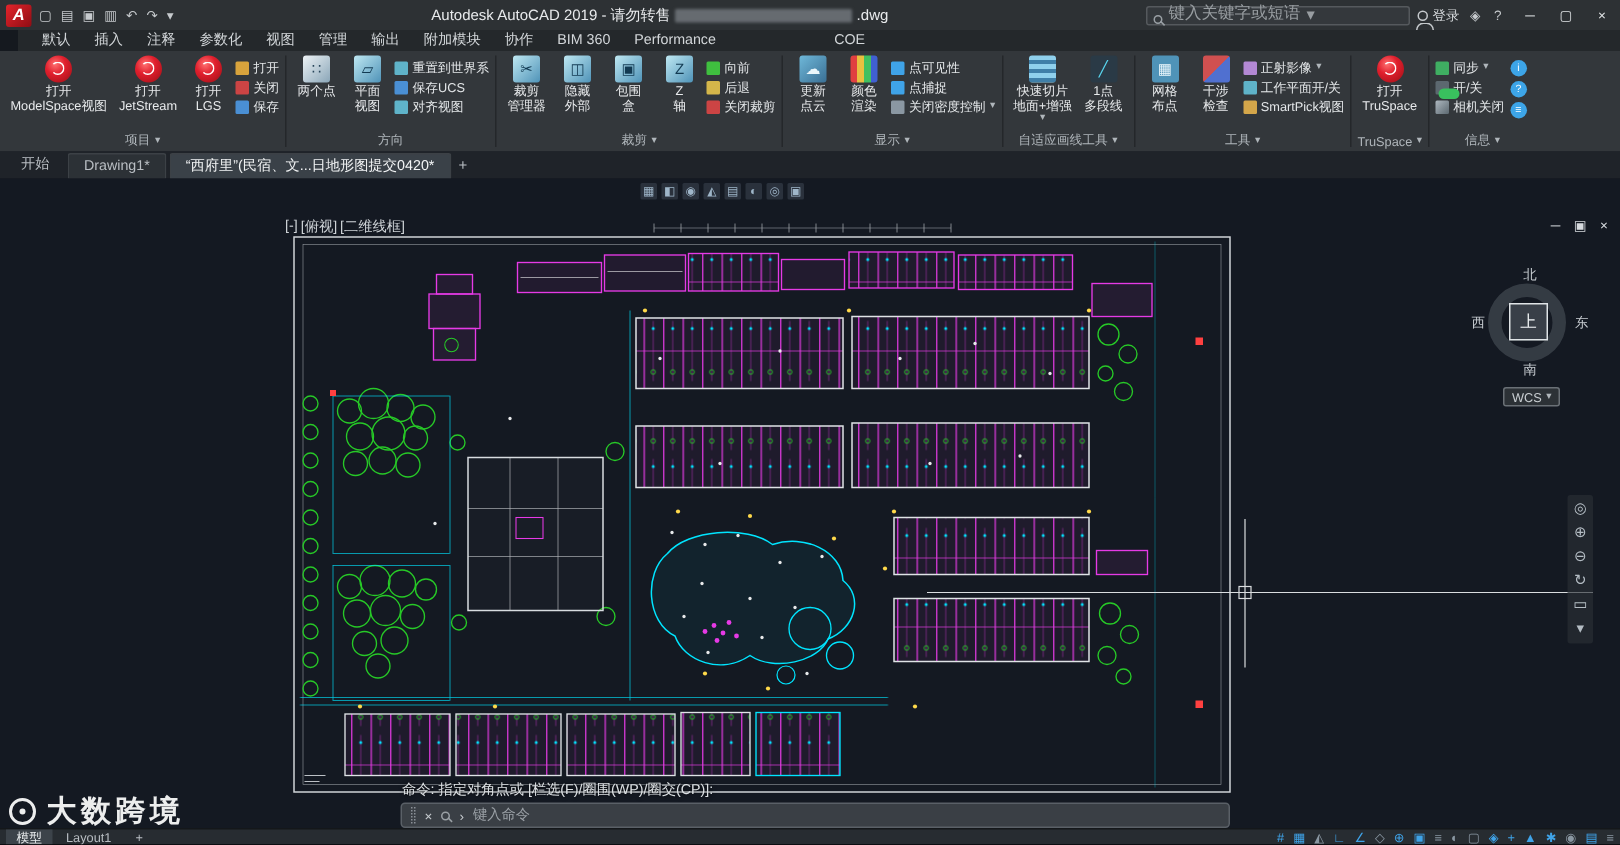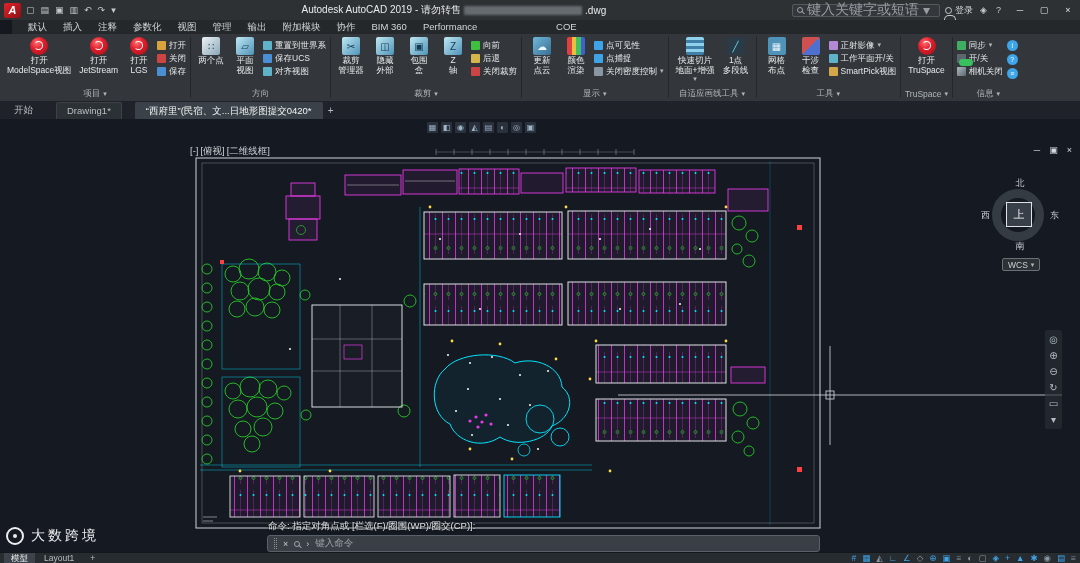--- a/index.html
+++ b/index.html
@@ -9,22 +9,22 @@
 
   
   .titlebar { position:absolute; top:0; left:0; right:0; height:20px; background:#2d3134;
     display:flex; align-items:center; gap:5px; padding-left:4px; }
   .acad-logo { width:17px; height:15px; border-radius:2px; background:linear-gradient(135deg,#e3242b,#8f0d14);
     color:#fff; font-weight:bold; font-style:italic; font-size:11px; display:flex; align-items:center; justify-content:center; }
   .qat { display:flex; align-items:center; gap:6px; color:#c6cacd; font-size:9px; }
   .title-center { flex:1; display:flex; align-items:center; justify-content:center; gap:3px;
     color:#e8eaec; font-size:10px; white-space:nowrap; overflow:hidden; }
   .doc-blur { display:inline-block; width:118px; height:9px; background:#666b70; border-radius:1px; filter:blur(1.2px); }
-  .search { width:148px; height:13px; background:#34383c; border:1px solid #55595d; border-radius:2px;
-    display:flex; align-items:center; gap:4px; padding:0 4px; color:#989da1; font-size:14px; white-space:nowrap; }
+  .search { width:176px; height:13px; background:#34383c; border:1px solid #55595d; border-radius:2px;
+    display:flex; align-items:flex-end; gap:4px; padding:0 4px; color:#989da1; font-size:11px; white-space:nowrap; }
   .mag { width:6px; height:6px; border:1px solid #9aa0a5; border-radius:50%; position:relative; flex:none; }
   .mag::after { content:""; position:absolute; width:4px; height:1px; background:#9aa0a5; transform:rotate(45deg); right:-3px; bottom:-1px; }
   .signin { display:flex; align-items:center; gap:3px; color:#d4d8db; font-size:9px; }
   .person { width:7px; height:7px; border:1px solid #c6cacd; border-radius:50%; position:relative; }
   .person::after { content:""; position:absolute; left:-2px; top:7px; width:10px; height:4px; border:1px solid #c6cacd; border-bottom:none; border-radius:5px 5px 0 0; }
   .tb-ico { color:#c6cacd; font-size:9px; padding:0 2px; }
   .win-btns { display:flex; }
   .win-btns span { width:24px; text-align:center; color:#dfe2e4; font-size:9px; line-height:20px; }
 
   
@@ -64,21 +64,21 @@
   .ico-toggle { background:#5c6870; position:relative; }
   .ico-toggle::after { content:""; position:absolute; left:2px; top:5px; width:14px; height:7px; border-radius:4px; background:#39c05e; }
   .info-rounds { display:flex; flex-direction:column; gap:3px; padding:4px 2px 0; }
   .iround { width:11px; height:11px; border-radius:50%; background:#3da5e8; color:#fff; font-size:7px;
     display:flex; align-items:center; justify-content:center; }
 
   
   .filetabs { position:absolute; top:101px; left:0; right:0; height:18px; background:#1f2329;
     display:flex; align-items:center; padding-left:4px; }
   .ftab { font-size:9.5px; color:#b9bec3; line-height:16px; padding:0 10px; white-space:nowrap; }
-  .ftab.boxed { background:#2c3136; border:1px solid #3c4146; border-bottom:none; border-radius:2px 2px 0 0; margin-left:13px; }
+  .ftab.boxed { background:#2c3136; border:1px solid #3c4146; border-bottom:none; border-radius:2px 2px 0 0; margin-left:2px; }
   .ftab.active { background:#3a4148; color:#f2f4f5; }
   .ftab-plus { width:16px; line-height:15px; text-align:center; color:#b9bec3; font-size:10px; }
 
   
   .canvas { position:absolute; top:119px; left:0; width:1080px; height:433px; background:#141922; }
   svg.plan { position:absolute; left:0; top:0; }
   .vpc { position:absolute; top:26px; left:190px; display:flex; gap:2px; color:#ced3d7; font-size:9.5px; }
   .doc-controls { position:absolute; top:26px; right:8px; display:flex; gap:9px; color:#d6dade; font-size:9px; }
   .float-toolbar { position:absolute; top:3px; left:427px; display:flex; gap:3px; }
   .fico { width:11px; height:11px; font-size:8px; line-height:11px; text-align:center; color:#9fb6c9;
@@ -102,21 +102,21 @@
   .cmd-bar { position:absolute; top:416px; left:267px; width:553px; height:17px; background:#3a3f45;
     border:1px solid #5a6067; border-radius:3px; display:flex; align-items:center; gap:6px; padding:0 6px; }
   .cmd-grip { width:3px; height:11px; border-left:1px dotted #8a9097; border-right:1px dotted #8a9097; }
   .cmd-x { color:#c5cace; font-size:9px; }
   .cmd-text { color:#9ba1a7; font-size:9.5px; }
   .cmd-caret { color:#c5cace; font-size:9px; }
 
   .watermark { position:absolute; top:527px; left:6px; display:flex; align-items:center; gap:7px; z-index:40; opacity:.92; }
   .wm-logo { width:18px; height:18px; border:2px solid #fff; border-radius:50%; position:relative; }
   .wm-logo::after { content:""; position:absolute; left:5px; top:5px; width:4px; height:4px; background:#fff; border-radius:50%; }
-  .wm-text { color:#fff; font-size:14px; font-weight:normal; letter-spacing:3px; }
+  .wm-text { color:#fff; font-size:20px; font-weight:bold; letter-spacing:3px; }
 
   
   .statusbar { position:absolute; top:552px; left:0; right:0; height:11px; background:#272c31;
     border-top:1px solid #14171a; display:flex; align-items:center; justify-content:space-between; padding:0 4px; }
   .lt-tabs { display:flex; gap:2px; }
   .lt { font-size:8.5px; line-height:10px; color:#b9bec3; padding:0 7px; }
   .lt.active { background:#3c434a; color:#e8ebed; }
   .status-icons { display:flex; align-items:center; gap:6px; }
   .st { font-size:8.5px; line-height:10px; color:#8a97a2; }
   .st.on { color:#3fa3e8; }

